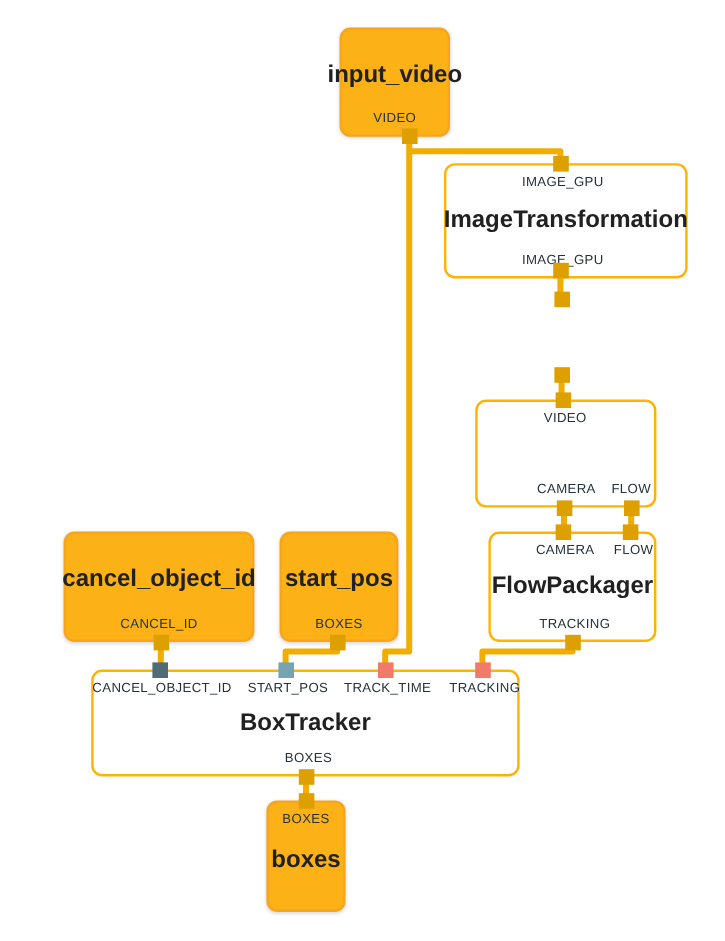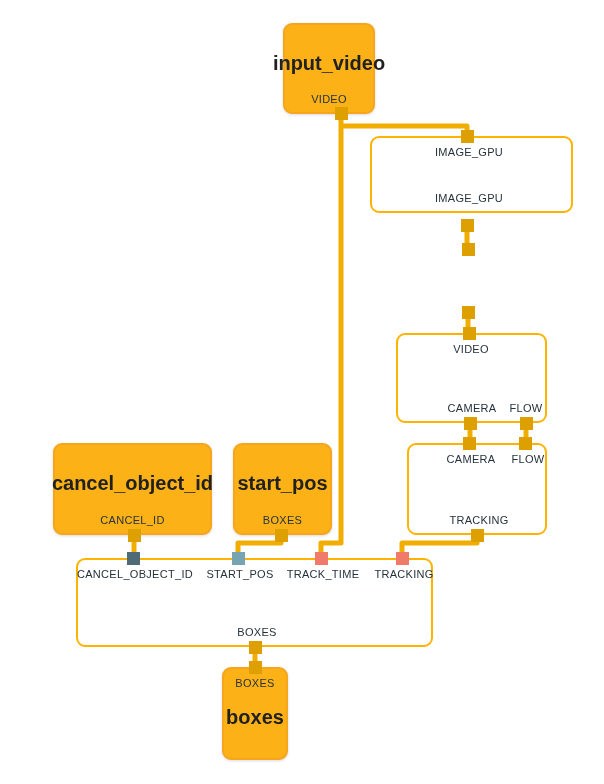--- a/index.html
+++ b/index.html
@@ -50,53 +50,56 @@
     <path class="edge" d="M134 534 L134 560"></path>
     <path class="edge" d="M281 534 L281 543 L238 543 L238 560"></path>
     <path class="edge" d="M255 646 L255 669"></path>
   </svg>
 
   <div class="node stream" style="left:283px;top:23px;width:92px;height:91px;">
     <span class="title up">input_video</span>
     <span class="plabel bottom" style="left:50%;">VIDEO</span>
   </div>
 
-  <div class="node calc" style="left:370px;top:136px;width:203px;height:77px;">
+  <div class="node calc" style="left:370px;top:136px;width:203px;height:96px;">
     <span class="plabel top" style="left:97px;">IMAGE_GPU</span>
+    <span class="title">ImageTransformation</span>
     <span class="plabel bottom" style="left:97px;">IMAGE_GPU</span>
   </div>
 
 
   <div class="node calc" style="left:396px;top:333px;width:151px;height:90px;">
     <span class="plabel top" style="left:73px;">VIDEO</span>
     <span class="plabel bottom" style="left:74px;">CAMERA</span>
     <span class="plabel bottom" style="left:128px;">FLOW</span>
   </div>
 
   <div class="node calc" style="left:407px;top:443px;width:140px;height:92px;">
     <span class="plabel top" style="left:62px;">CAMERA</span>
     <span class="plabel top" style="left:119px;">FLOW</span>
+    <span class="title">FlowPackager</span>
     <span class="plabel bottom" style="left:70px;">TRACKING</span>
   </div>
 
   <div class="node stream" style="left:53px;top:443px;width:159px;height:92px;">
     <span class="title up">cancel_object_id</span>
     <span class="plabel bottom" style="left:50%;">CANCEL_ID</span>
   </div>
 
   <div class="node stream" style="left:233px;top:443px;width:99px;height:92px;">
     <span class="title up">start_pos</span>
     <span class="plabel bottom" style="left:50%;">BOXES</span>
   </div>
 
   <div class="node calc" style="left:76px;top:558px;width:357px;height:89px;">
     <span class="plabel top" style="left:57px;">CANCEL_OBJECT_ID</span>
     <span class="plabel top" style="left:162px;">START_POS</span>
     <span class="plabel top" style="left:245px;">TRACK_TIME</span>
     <span class="plabel top" style="left:326px;">TRACKING</span>
+    <span class="title">BoxTracker</span>
     <span class="plabel bottom" style="left:179px;">BOXES</span>
   </div>
 
   <div class="node stream" style="left:222px;top:667px;width:66px;height:93px;">
     <span class="plabel top" style="left:50%;">BOXES</span>
     <span class="title" style="top:calc(50% + 3px);">boxes</span>
   </div>
 
   <div class="port" style="left:341px;top:113px;"></div>
   <div class="port" style="left:467px;top:136px;"></div>

